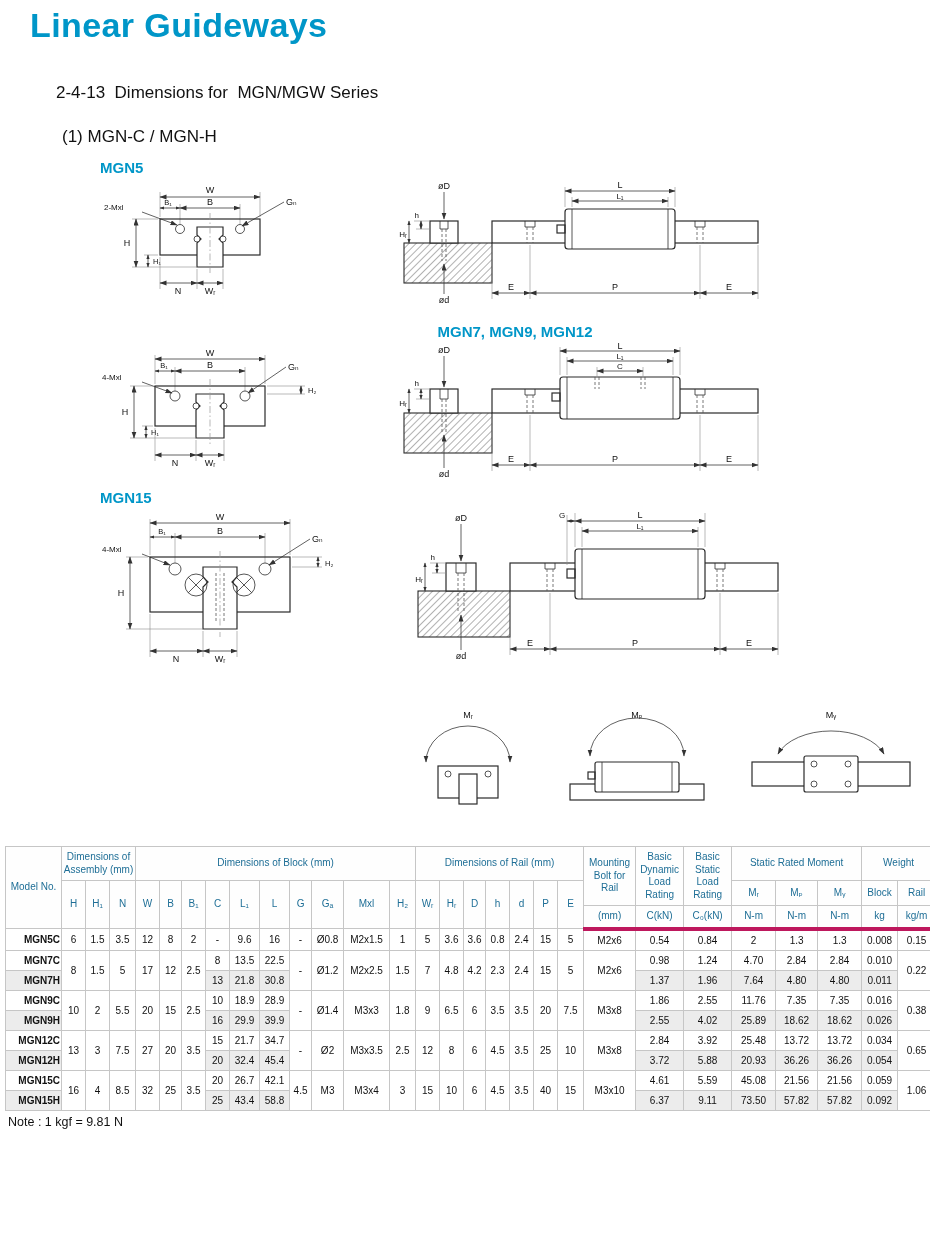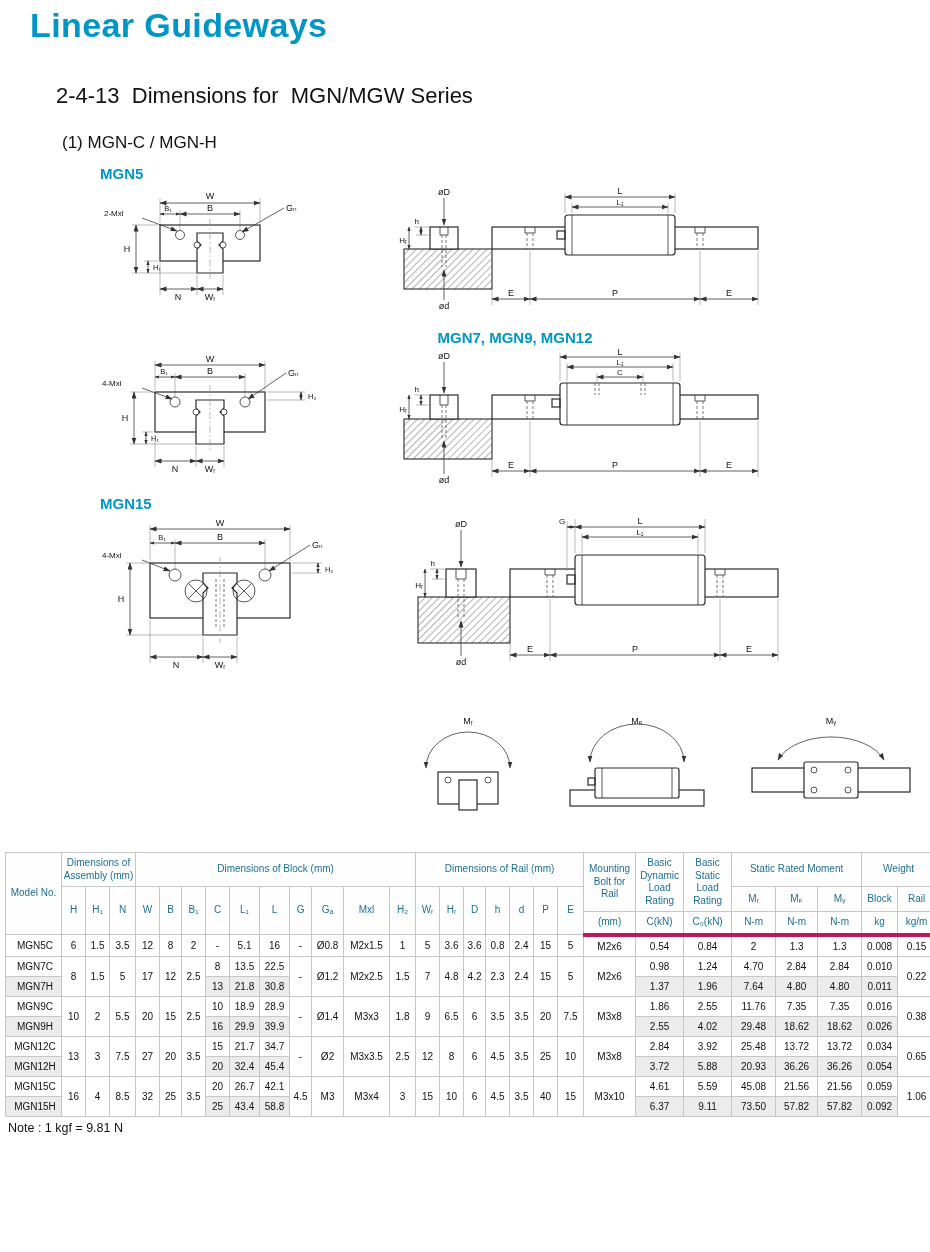--- a/index.html
+++ b/index.html
@@ -3,21 +3,21 @@
 <meta charset="utf-8">
 <style>
   * { margin:0; padding:0; box-sizing:border-box; }
   html,body { background:#fff; }
   body {
     width:930px; height:1252px; margin:0 auto; position:relative; overflow:hidden;
     font-family:"Liberation Sans","DejaVu Sans",sans-serif; color:#111;
   }
   .page-title { color:#0096c8; font-size:34px; font-weight:bold; letter-spacing:.4px; margin:6px 0 0 30px; }
   .series-subtitle { font-size:19px; margin:6px 0 0 31px; color:#111; }
-  .section-title { font-size:22px; margin:38px 0 0 56px; white-space:pre-wrap; }
+  .section-title { font-size:17px; margin:38px 0 0 56px; white-space:pre-wrap; }
   .subsection-title { font-size:17px; margin:24px 0 0 62px; white-space:pre-wrap; }
 
   .drawing-block { margin-left:100px; }
   .db1 { margin-top:12px; } .db2 { margin-top:16px;text-align:center; } .db3 { margin-top:8px; }
   .drawing-label { color:#0096c8; font-weight:bold; font-size:15px; margin-bottom:1px; }
   .drawing-row { display:flex; align-items:flex-start; gap:60px; }
 
   .moments-row { display:flex; align-items:flex-end; gap:34px; margin:24px 0 0 408px; }
 
   
@@ -35,21 +35,21 @@
   .cl    { stroke:#999; stroke-width:0.7; stroke-dasharray:7 2.5 1.5 2.5; fill:none; }
   .dash  { stroke:#555; stroke-width:0.8; stroke-dasharray:3 2; fill:none; }
   .hatchrect { fill:url(#hatch); stroke:#2b2b2b; stroke-width:1.1; }
 
   
   .table-wrap { margin:30px 5px 0 5px; }
   #dim-table { border-collapse:collapse; table-layout:fixed; width:920px; border:1px solid #999; }
   #dim-table th, #dim-table td { border:1px solid #c6c6c6; text-align:center; vertical-align:middle; overflow:hidden; }
   #dim-table th { color:#1e6e96; font-weight:normal; font-size:10px; line-height:1.25; padding:4px 1px; background:#fefefe; }
   #dim-table td { font-size:10px; padding:4px 1px; white-space:nowrap; }
-  #dim-table td.model { font-weight:normal; text-align:center; padding-left:4px; }
+  #dim-table td.model { font-weight:bold; text-align:right; padding-left:4px; }
   #dim-table thead tr:last-child th { border-bottom:4px solid #be185d; }
   #dim-table tr.shaded td { background:#ececec; }
   #dim-table tr.group-start td { border-top:1px solid #9a9a9a; }
   .note { font-size:12.5px; margin:4px 0 0 8px; }
 </style>
 </head>
 <body>
 
 <svg width="0" height="0" style="position:absolute" aria-hidden="true">
   <defs>
@@ -517,21 +517,21 @@
       <tbody>
           <tr class="group-start">
             <td class="model">MGN5C</td>
             <td>6</td>
             <td>1.5</td>
             <td>3.5</td>
             <td>12</td>
             <td>8</td>
             <td>2</td>
             <td>-</td>
-            <td>5.1</td>
+            <td>9.6</td>
             <td>16</td>
             <td>-</td>
             <td>Ø0.8</td>
             <td>M2x1.5</td>
             <td>1</td>
             <td>5</td>
             <td>3.6</td>
             <td>3.6</td>
             <td>0.8</td>
             <td>2.4</td>
@@ -620,21 +620,21 @@
             <td>0.016</td>
             <td rowspan="2">0.38</td>
           </tr>
           <tr class="shaded">
             <td class="model">MGN9H</td>
             <td>16</td>
             <td>29.9</td>
             <td>39.9</td>
             <td>2.55</td>
             <td>4.02</td>
-            <td>29.48</td>
+            <td>25.89</td>
             <td>18.62</td>
             <td>18.62</td>
             <td>0.026</td>
           </tr>
           <tr class="group-start">
             <td class="model">MGN12C</td>
             <td rowspan="2">13</td>
             <td rowspan="2">3</td>
             <td rowspan="2">7.5</td>
             <td rowspan="2">27</td>

